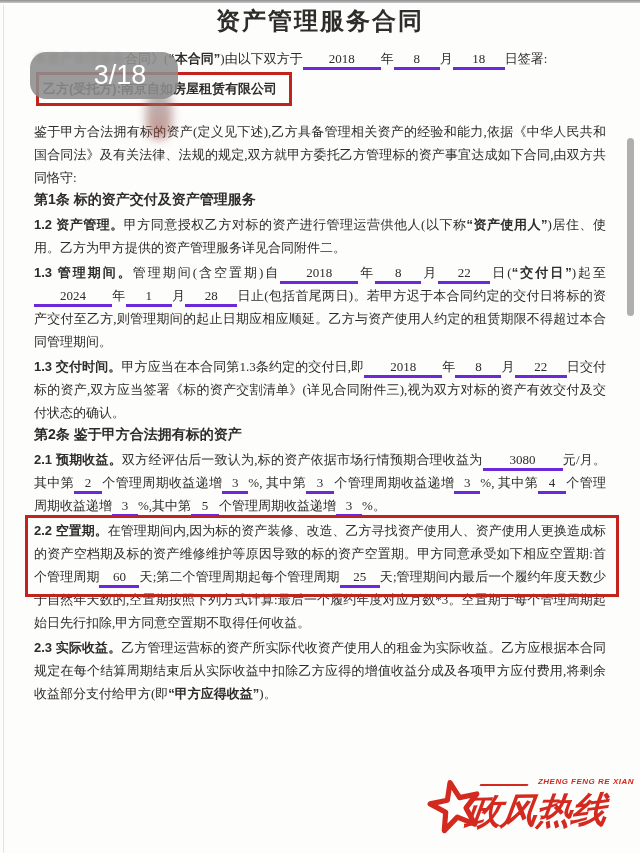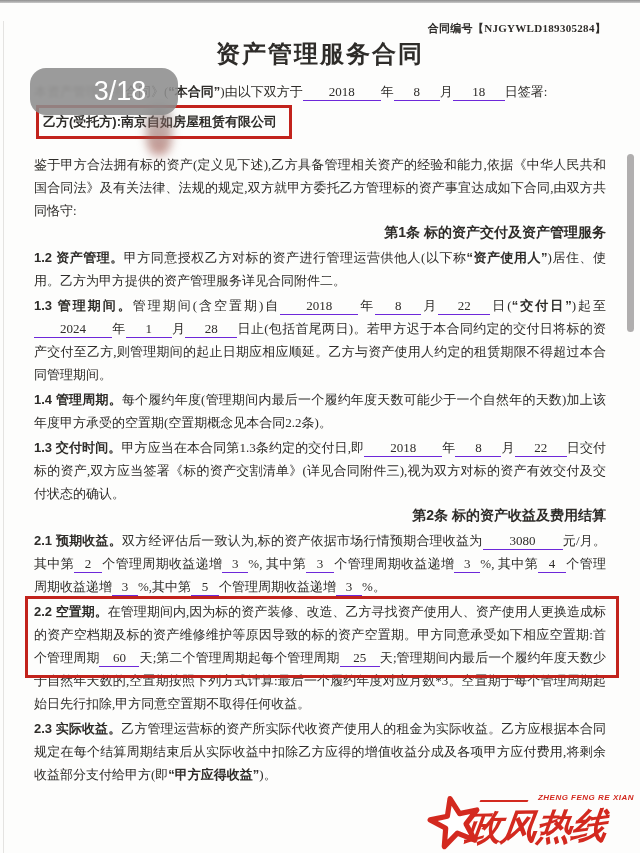--- a/index.html
+++ b/index.html
@@ -10,26 +10,26 @@
   .page::before{content:"";position:absolute;left:3px;top:0;height:100%;width:1px;background:#e4e3e1;}
   .contract-no{text-align:right;font-size:11px;font-weight:700;margin-top:18px;letter-spacing:.3px;}
   .doc-title{text-align:center;font-size:24px;font-weight:900;letter-spacing:2px;margin-top:2px;
     font-family:"Liberation Sans","DejaVu Sans",sans-serif;}
   .para{font-size:13px;line-height:23px;text-align:justify;margin:0 0 2px 0;}
   .mt-intro{margin-top:10px;}
   .mt-pre{margin-top:14px;}
   .sg{}
   .bd{font-weight:700;font-family:"Liberation Sans","DejaVu Sans",sans-serif;}
   .smtx{color:#979390;filter:blur(1.4px);}
-  .blank{display:inline-block;text-align:center;border-bottom:1px solid #6d28d9;
+  .blank{display:inline-block;text-align:center;border-bottom:3px solid #6d28d9;
     padding:0 5px;line-height:17px;box-sizing:border-box;}
   .smudge{display:inline-block;height:14px;border-radius:7px;vertical-align:-2px;}
   .sm-gray{background:#b7b3af;filter:blur(3px);opacity:.7;}
   .sm-red{background:#8d3a30;filter:blur(3px);opacity:.85;}
-  .sec-heading{text-align:right;font-size:14px;font-weight:900;margin:0 0 4px 0;
+  .sec-heading{text-align:left;font-size:14px;font-weight:900;margin:0 0 4px 0;
     font-family:"Liberation Sans","DejaVu Sans",sans-serif;}
   .boxline{display:inline-block;border:3px solid #c2231c;padding:2px 12px 3px 4px;margin-left:2px;}
   .rel{position:relative;}
   .redbox{position:absolute;left:-9px;top:-4px;width:calc(100% + 16px);height:76px;
     border:3px solid #c2231c;pointer-events:none;z-index:3;}
   .page-badge{position:absolute;left:30px;top:47px;width:116px;height:47px;
     background:rgba(141,141,141,.88);border-radius:16px;color:#fff;
     display:flex;align-items:center;justify-content:center;
     font:27px "Liberation Sans","DejaVu Sans",sans-serif;z-index:5;padding-left:32px;}
   .streak{position:absolute;left:146px;top:84px;width:26px;height:50px;border-radius:40%;
@@ -49,34 +49,32 @@
 
 <div class="topbar"></div>
 
 <div class="page">
 
   <div class="page-badge">
     <span>3/18</span>
   </div>
   <div class="streak"></div>
 
-  <div class="contract-no">合同编号【NJGYWLD189305284】</div>
   <div class="doc-title">资产管理服务合同</div>
 
   <p class="para mt-intro"><span class="sg smtx">本资产管理服务</span><span class="sg">合同》(</span><span class="sg bd">“本合同”</span><span class="sg">)由以下双方于</span><span class="blank" style="min-width: 78px;">2018</span><span class="sg">年</span><span class="blank" style="min-width: 46px;">8</span><span class="sg">月</span><span class="blank" style="min-width: 52px;">18</span><span class="sg">日签署:</span></p>
   <p class="para"><span class="boxline"><span class="sg bd">乙方(受托方):南京自如房屋租赁有限公司</span></span></p>
   <p class="para mt-pre"><span class="sg">鉴于甲方合法拥有标的资产(定义见下述),乙方具备管理相关资产的经验和能力,依据《中华人民共和国合同法》及有关法律、法规的规定,双方就甲方委托乙方管理标的资产事宜达成如下合同,由双方共同恪守:</span></p>
 
   <div class="sec-heading">第1条 标的资产交付及资产管理服务</div>
   <p class="para"><span class="sg bd">1.2 资产管理。</span><span class="sg">甲方同意授权乙方对标的资产进行管理运营供他人(以下称</span><span class="sg bd">“资产使用人”</span><span class="sg">)居住、使用。乙方为甲方提供的资产管理服务详见合同附件二。</span></p>
   <p class="para"><span class="sg bd">1.3 管理期间。</span><span class="sg">管理期间(含空置期)自</span><span class="blank" style="min-width: 78px;">2018</span><span class="sg">年</span><span class="blank" style="min-width: 46px;">8</span><span class="sg">月</span><span class="blank" style="min-width: 52px;">22</span><span class="sg">日(</span><span class="sg bd">“交付日”</span><span class="sg">)起至</span><span class="blank" style="min-width: 78px;">2024</span><span class="sg">年</span><span class="blank" style="min-width: 46px;">1</span><span class="sg">月</span><span class="blank" style="min-width: 52px;">28</span><span class="sg">日止(包括首尾两日)。若甲方迟于本合同约定的交付日将标的资产交付至乙方,则管理期间的起止日期应相应顺延。乙方与资产使用人约定的租赁期限不得超过本合同管理期间。</span></p>
-  <p class="para"><span class="sg bd">1.4 管理周期。</span><span class="sg">每个履约年度(管理期间内最后一个履约年度天数可能少于一个自然年的天数)加上该年度甲方承受的空置期(空置期概念见本合同2.2条)。</span></p>
   <p class="para"><span class="sg bd">1.3 交付时间。</span><span class="sg">甲方应当在本合同第1.3条约定的交付日,即</span><span class="blank" style="min-width: 78px;">2018</span><span class="sg">年</span><span class="blank" style="min-width: 46px;">8</span><span class="sg">月</span><span class="blank" style="min-width: 52px;">22</span><span class="sg">日交付标的资产,双方应当签署《标的资产交割清单》(详见合同附件三),视为双方对标的资产有效交付及交付状态的确认。</span></p>
 
-  <div class="sec-heading">第2条 标的资产收益及费用结算</div>
+  <div class="sec-heading">第2条 鉴于甲方合法拥有标的资产</div>
   <p class="para"><span class="sg bd">2.1 预期收益。</span><span class="sg">双方经评估后一致认为,标的资产依据市场行情预期合理收益为</span><span class="blank" style="min-width: 80px;">3080</span><span class="sg">元/月。 其中第</span><span class="blank" style="min-width: 28px;">2</span><span class="sg">个管理周期收益递增</span><span class="blank" style="min-width: 26px;">3</span><span class="sg">%, 其中第</span><span class="blank" style="min-width: 28px;">3</span><span class="sg">个管理周期收益递增</span><span class="blank" style="min-width: 26px;">3</span><span class="sg">%, 其中第</span><span class="blank" style="min-width: 28px;">4</span><span class="sg">个管理周期收益递增</span><span class="blank" style="min-width: 26px;">3</span><span class="sg">%,其中第</span><span class="blank" style="min-width: 28px;">5</span><span class="sg">个管理周期收益递增</span><span class="blank" style="min-width: 26px;">3</span><span class="sg">%。</span></p>
   <p class="para rel"><span class="redbox"></span><span class="sg bd">2.2 空置期。</span><span class="sg">在管理期间内,因为标的资产装修、改造、乙方寻找资产使用人、资产使用人更换造成标的资产空档期及标的资产维修维护等原因导致的标的资产空置期。甲方同意承受如下相应空置期:首个管理周期</span><span class="blank" style="min-width: 40px;">60</span><span class="sg">天;第二个管理周期起每个管理周期</span><span class="blank" style="min-width: 40px;">25</span><span class="sg">天;管理期间内最后一个履约年度天数少于自然年天数的,空置期按照下列方式计算:最后一个履约年度对应月数*3。空置期于每个管理周期起始日先行扣除,甲方同意空置期不取得任何收益。</span></p>
   <p class="para"><span class="sg bd">2.3 实际收益。</span><span class="sg">乙方管理运营标的资产所实际代收资产使用人的租金为实际收益。乙方应根据本合同规定在每个结算周期结束后从实际收益中扣除乙方应得的增值收益分成及各项甲方应付费用,将剩余收益部分支付给甲方(即</span><span class="sg bd">“甲方应得收益”</span><span class="sg">)。</span></p>
 
   <div class="watermark">
     <svg class="wm-star" viewBox="0 0 52 52">
       <path d="M26 3 L32 19 L49 19 L36 30 L41 47 L26 37 L11 47 L16 30 L3 19 L20 19 Z" fill="#ffffff" stroke="#d3291f" stroke-width="5" stroke-linejoin="round"></path>
     </svg>
     <span class="wm-line"></span>
     <span class="wm-en">ZHENG FENG RE XIAN</span>

